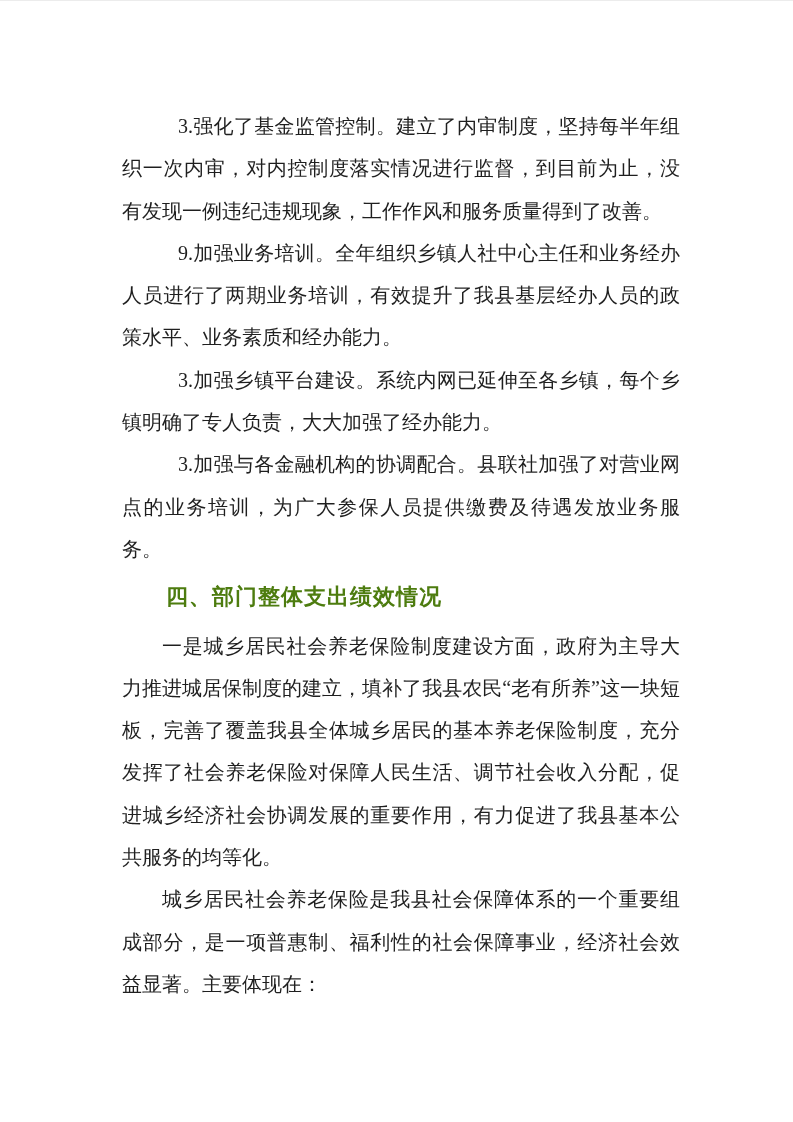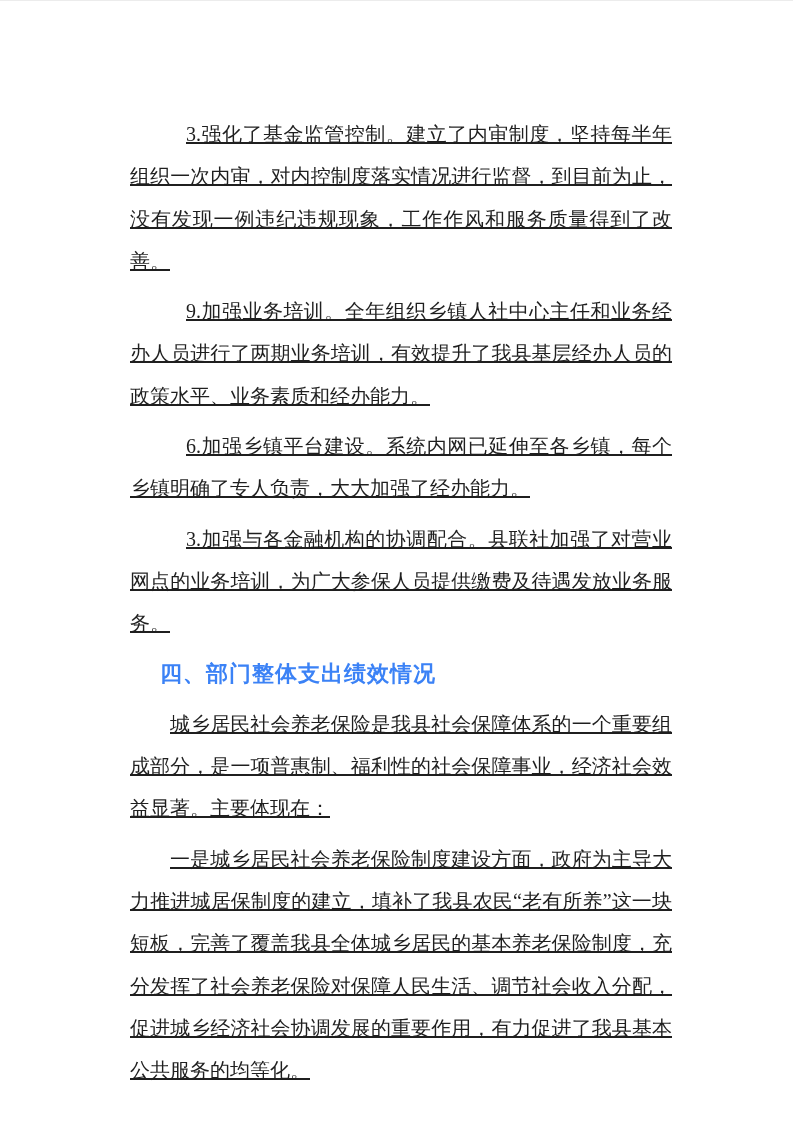--- a/index.html
+++ b/index.html
@@ -26,51 +26,50 @@
     top: 105px;
     left: 122px;
     width: 558px;
     color: #1f1f1f;
     font-size: 20px;
     line-height: 42.3px;
     text-align: justify;
     letter-spacing: 0;
   }
   .para {
-    margin: 8px;
+    margin: 0;
     padding: 0;
-    text-decoration: underline;
   }
   .para.numbered { text-indent: 56px; }
   .para.sub      { text-indent: 40px; }
   .para.body     { text-indent: 40px; }
   .heading {
-    margin: 0;
+    margin: 6px;
     padding: 0;
     font-size: 22px;
     font-weight: 700;
     letter-spacing: 1px;
     line-height: 42.3px;
     text-indent: 38px;
-    color: #3b82f6;
+    color: #4d7c0f;
   }
 </style>
 </head>
 <body>
 
 <div class="page-edge"></div>
 
 <div class="page">
   <p class="para numbered">3.强化了基金监管控制。建立了内审制度，坚持每半年组织一次内审，对内控制度落实情况进行监督，到目前为止，没有发现一例违纪违规现象，工作作风和服务质量得到了改善。</p>
 
 
   <p class="para numbered">9.加强业务培训。全年组织乡镇人社中心主任和业务经办人员进行了两期业务培训，有效提升了我县基层经办人员的政策水平、业务素质和经办能力。</p>
 
-  <p class="para numbered">6.加强乡镇平台建设。系统内网已延伸至各乡镇，每个乡镇明确了专人负责，大大加强了经办能力。</p>
+  <p class="para numbered">3.加强乡镇平台建设。系统内网已延伸至各乡镇，每个乡镇明确了专人负责，大大加强了经办能力。</p>
 
   <p class="para numbered">3.加强与各金融机构的协调配合。县联社加强了对营业网点的业务培训，为广大参保人员提供缴费及待遇发放业务服务。</p>
 
   <h2 class="heading">四、部门整体支出绩效情况</h2>
 
+  <p class="para body">一是城乡居民社会养老保险制度建设方面，政府为主导大力推进城居保制度的建立，填补了我县农民“老有所养”这一块短板，完善了覆盖我县全体城乡居民的基本养老保险制度，充分发挥了社会养老保险对保障人民生活、调节社会收入分配，促进城乡经济社会协调发展的重要作用，有力促进了我县基本公共服务的均等化。</p>
+
   <p class="para body">城乡居民社会养老保险是我县社会保障体系的一个重要组成部分，是一项普惠制、福利性的社会保障事业，经济社会效益显著。主要体现在：</p>
-
-  <p class="para body">一是城乡居民社会养老保险制度建设方面，政府为主导大力推进城居保制度的建立，填补了我县农民“老有所养”这一块短板，完善了覆盖我县全体城乡居民的基本养老保险制度，充分发挥了社会养老保险对保障人民生活、调节社会收入分配，促进城乡经济社会协调发展的重要作用，有力促进了我县基本公共服务的均等化。</p>
 </div>
 
 </body></html>

